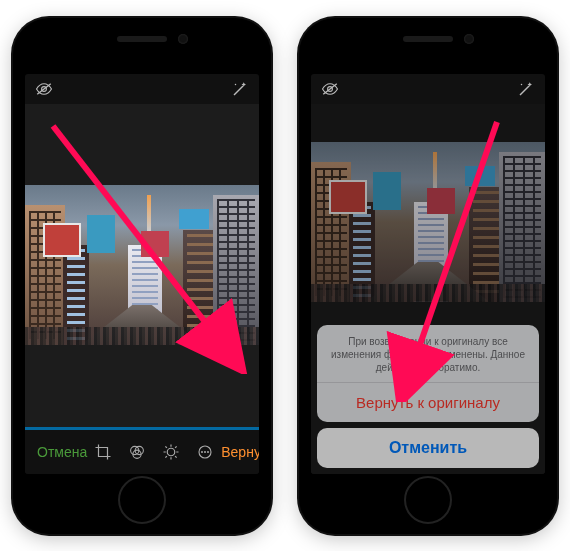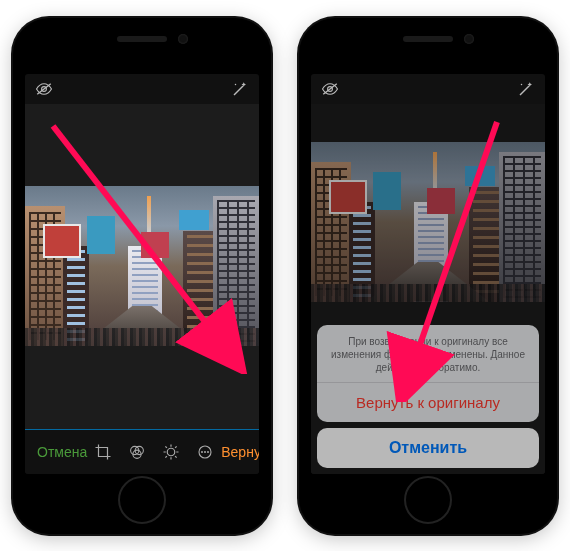--- a/index.html
+++ b/index.html
@@ -85,21 +85,21 @@
   .crowd { position:absolute; left:0; right:0; bottom:0; height:18px;
     background: repeating-linear-gradient(90deg,#2a2626 0 3px,#4a3a38 3px 6px,#1a1a1c 6px 9px);
     opacity:.8;
   }
   .arrow {
     position:absolute; pointer-events:none; z-index:5;
   }
   .bottombar {
     height:44px; background:#111; display:flex; align-items:center;
     justify-content:space-between; padding:0 6px;
-    border-top:1px solid #0369a1;
+    border-top:3px solid #0369a1;
   }
   .btn { font-size:14px; padding:6px 6px; }
   .btn-cancel { color:#4a9a3a; }
   .btn-revert { color:#ff9030; }
   .tool-icons { display:flex; gap:14px; align-items:center; }
   .tool-icons .ti { color:#aaa; width:20px; height:20px; display:flex; align-items:center; justify-content:center;}
   .ti svg { display:block; }
   .sheet {
     position:absolute; left:6px; right:6px; bottom:6px;
     display:flex; flex-direction:column; gap:6px;

